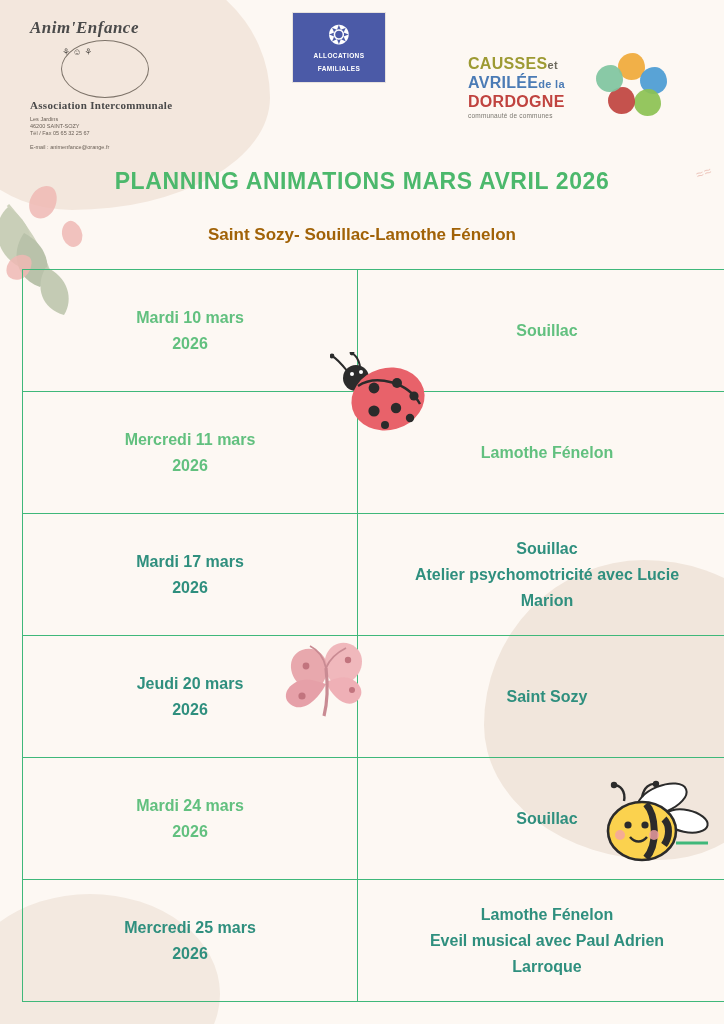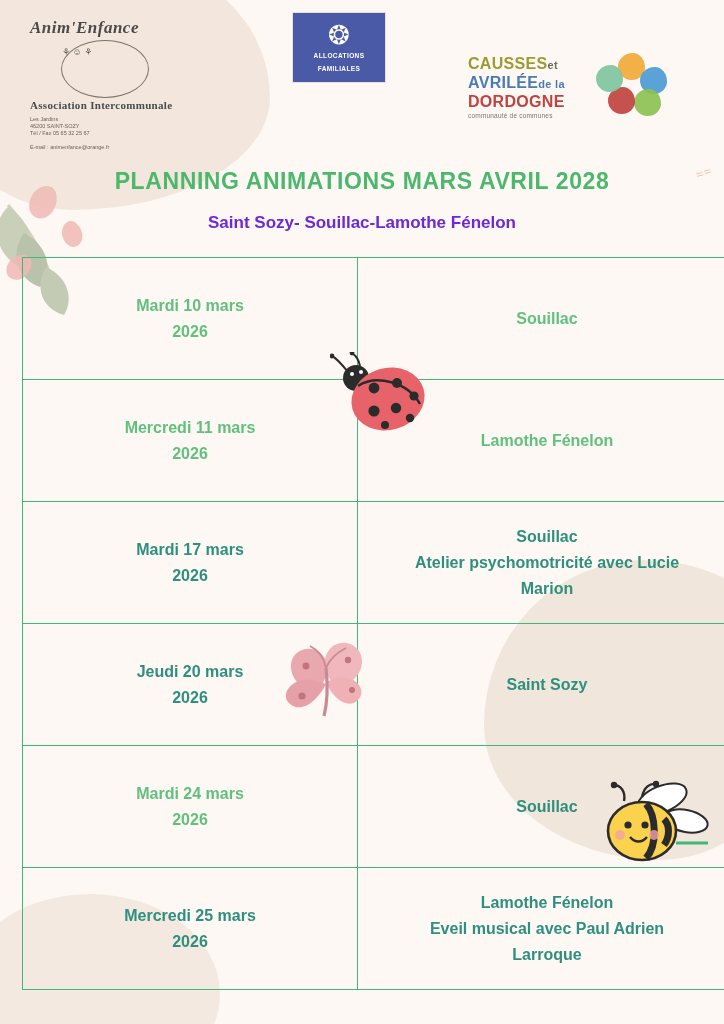--- a/index.html
+++ b/index.html
@@ -200,24 +200,24 @@
     letter-spacing: .6px;
     margin-top: 18px;
   }
   .sub-title {
     color: #2f8f7e;
     font-size: 19px;
     font-weight: bold;
     margin-top: 20px;
   }
   .sub-title2 {
-    color: #6d28d9;
+    color: #a16207;
     font-size: 17px;
     font-weight: bold;
-    margin-top: 18px;
+    margin-top: 30px;
   }
 
   
   .planning {
     position: relative;
     margin: 24px 22px 0 22px;
     border-collapse: collapse;
     width: 680px;
     table-layout: fixed;
     z-index: 2;
@@ -329,21 +329,21 @@
       <span style="left:22px; top:0;   background:#f0a93a;"></span>
       <span style="left:44px; top:14px;background:#4b9bd4;"></span>
       <span style="left:38px; top:36px;background:#8cc152;"></span>
       <span style="left:12px; top:34px;background:#c0433f;"></span>
       <span style="left:0px;  top:12px;background:#7fc4a0;"></span>
     </div>
   </div>
 </div>
 
 <div class="title-block">
-  <div class="main-title">PLANNING ANIMATIONS MARS AVRIL 2028</div>
+  <div class="main-title">PLANNING ANIMATIONS MARS AVRIL 2026</div>
   <div class="sub-title2">Saint Sozy- Souillac-Lamothe Fénelon</div>
 </div>
 
 <table class="planning">
   <tbody>
 
     <tr>
       <td class="date c-green">
         <div>Mardi 10 mars</div>
         <div>2026</div>

